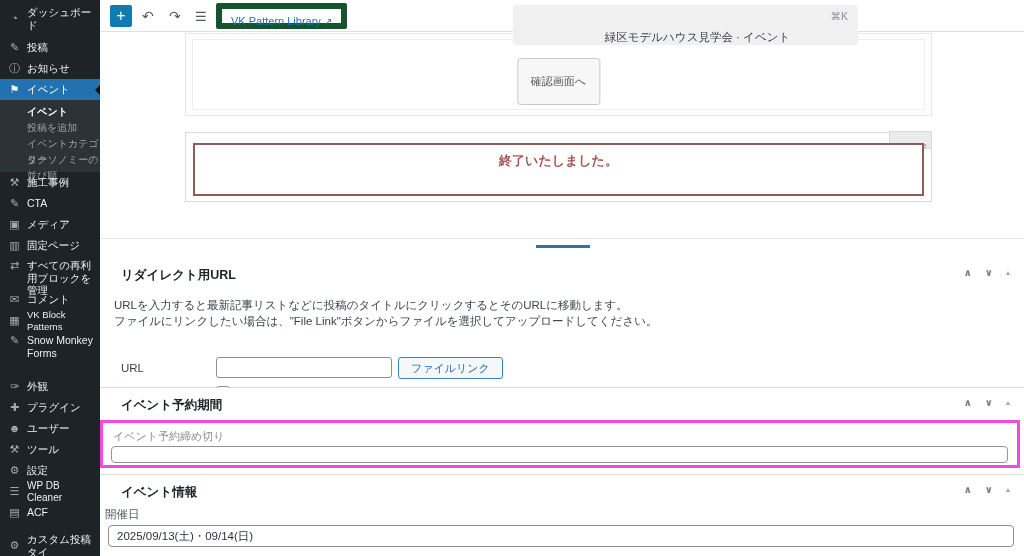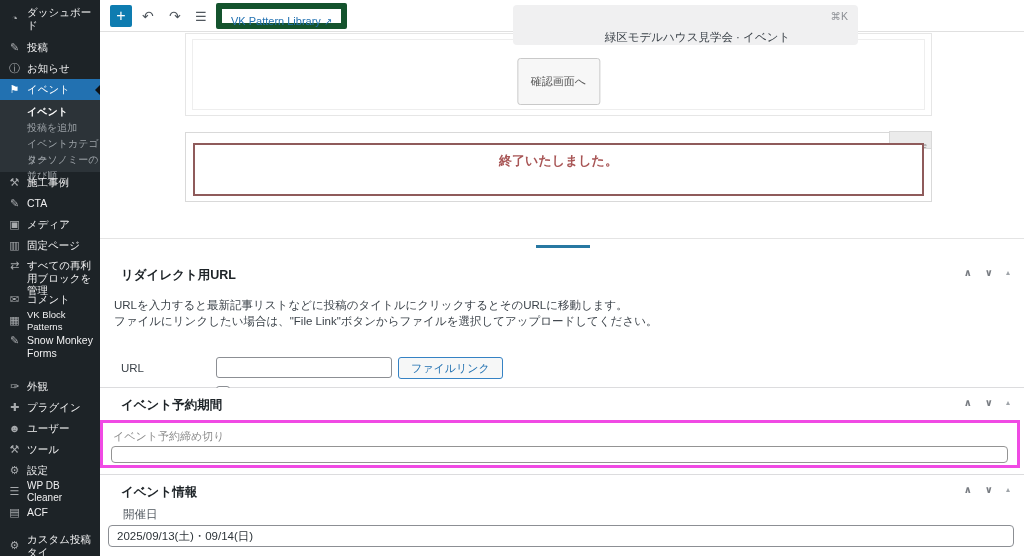--- a/index.html
+++ b/index.html
@@ -69,21 +69,21 @@
   .url-label { left:21px; top:104px; }
   .url-input { position:absolute; left:116px; top:99px; width:176px; height:21px; border:1px solid #8c8f94; border-radius:3px; background:#fff; font-size:11.5px; padding:0 6px; }
   .filelink-btn { position:absolute; left:298px; top:99px; height:22px; padding:0 12px; background:#f6f7f7; border:1px solid #3582c4; border-radius:3px; color:#2271b1; font-size:11px; line-height:20px; cursor:pointer; white-space:nowrap; }
   .newwin-label { left:21px; top:130px; }
   .newwin-checkbox { position:absolute; left:116px; top:128px; width:14px; height:14px; border:1px solid #8c8f94; border-radius:3px; background:#fff; cursor:pointer; }
 
   .pink-box { position:absolute; left:0; top:388px; width:920px; height:48px; border:3px solid #f04ae4; background:#fff; z-index:3; }
   .pink-label { margin:6px 0 0 10px; font-size:11px; color:#8c8c8c; }
   .pink-input { position:absolute; left:8px; right:9px; top:23px; height:17px; border:1px solid #949494; border-radius:4px; background:#fff; }
 
-  .date-label { left:23px; top:32px; color:#50575e;text-align:center; }
+  .date-label { left:5px; top:32px; color:#50575e;text-align:center; }
   .date-input { position:absolute; left:8px; top:50px; width:906px; height:22px; border:1px solid #8c8f94; border-radius:4px; background:#fff; font-size:11.5px; color:#2c3338; padding:0 8px; }
 </style>
 </head>
 <body>
 
 <nav id="sidebar">
   <div class="menu-item">
     <span class="mi-icon">◔</span>
     <span>ダッシュボード</span>
   </div>

